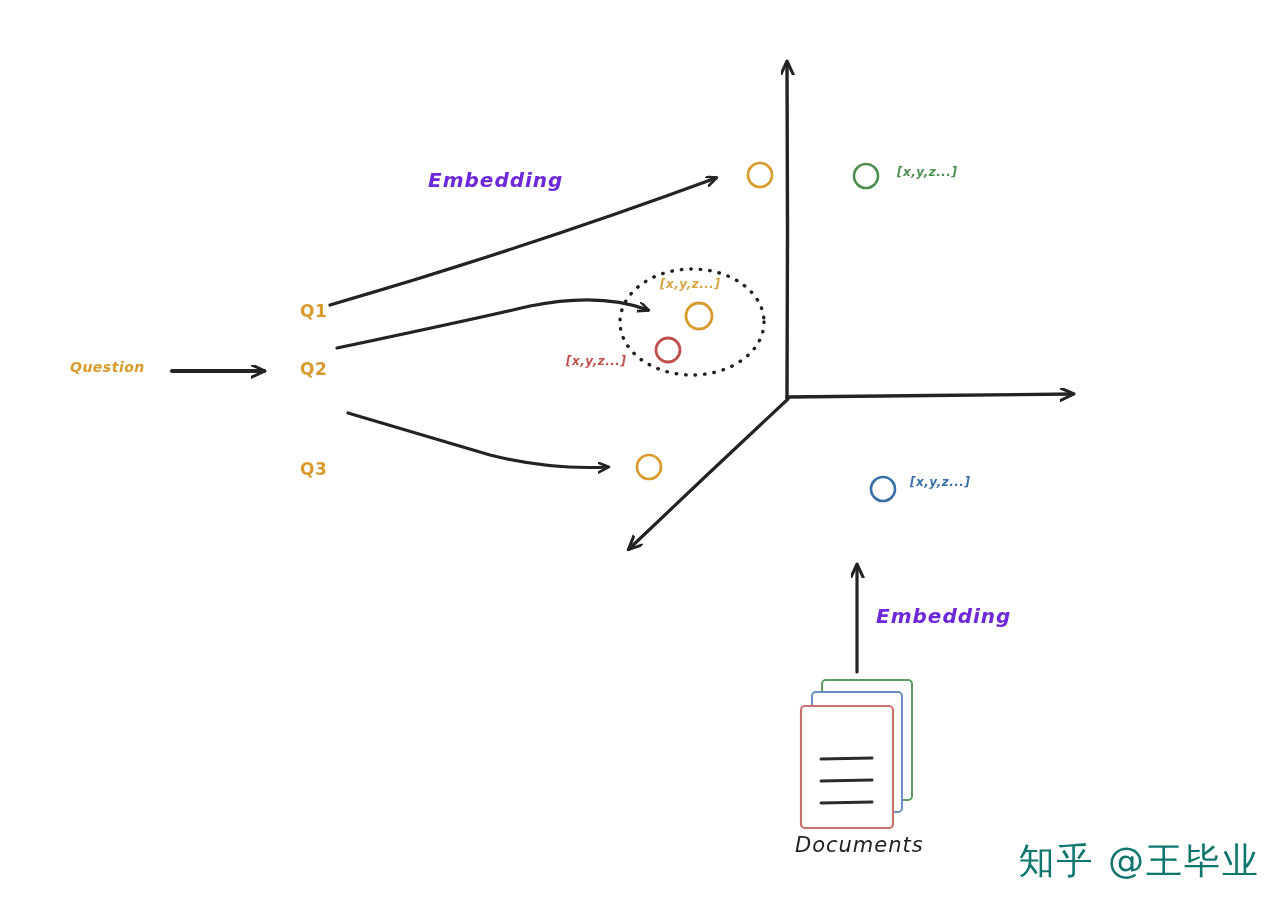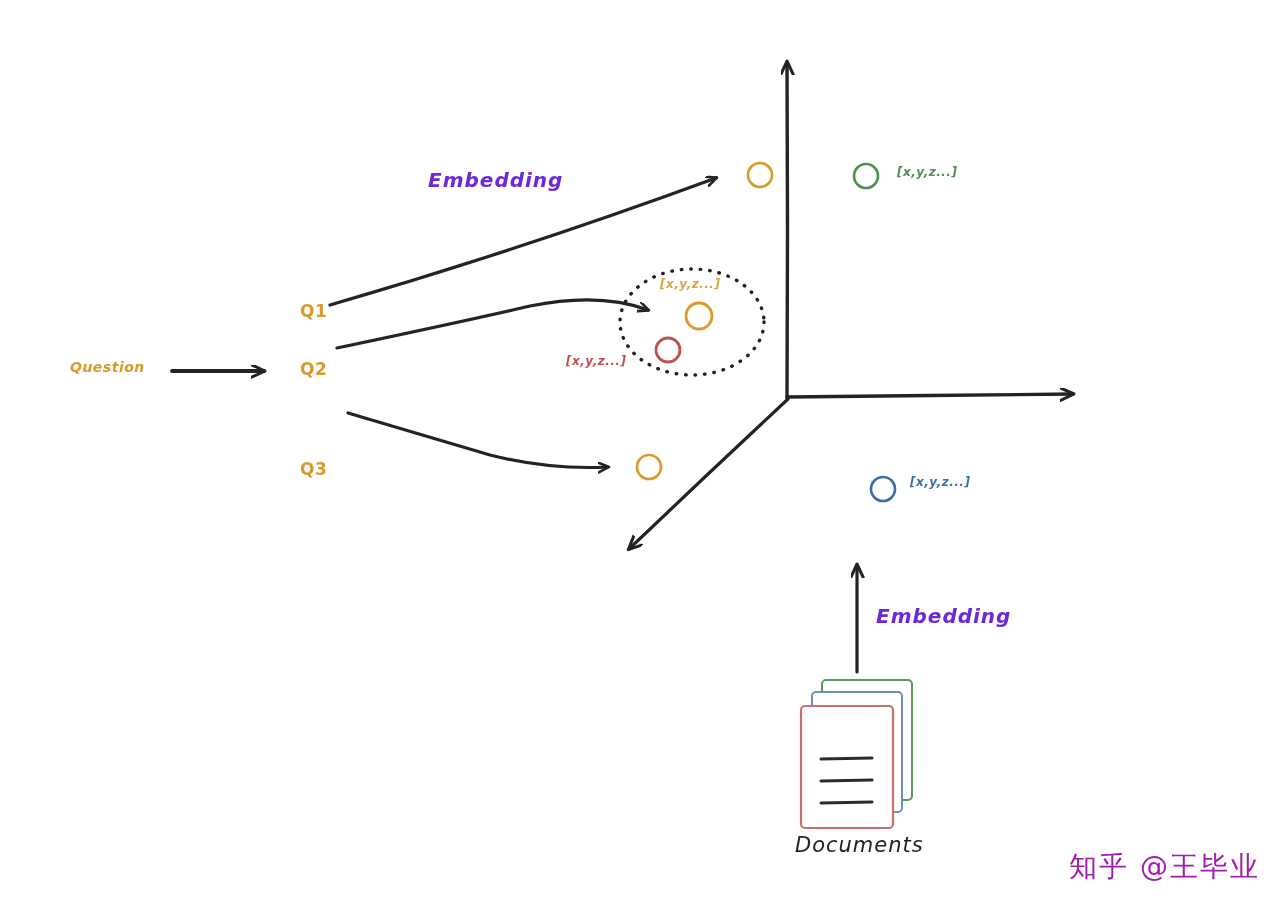--- a/index.html
+++ b/index.html
@@ -63,22 +63,22 @@
     font-size: 21px;
     font-weight: 400;
     font-style: italic;
     color: #222222;
     letter-spacing: 1px;
   }
   #watermark {
     position: absolute;
     right: 20px;
     bottom: 30px;
-    font-size: 28px;
-    color: #a21caf;
+    font-size: 36px;
+    color: #0f766e;
     font-family: "DejaVu Sans", sans-serif;
     letter-spacing: 2px;
     white-space: nowrap;
     user-select: none;
   }
 </style>
 </head>
 <body>
 
 <div id="canvas">

